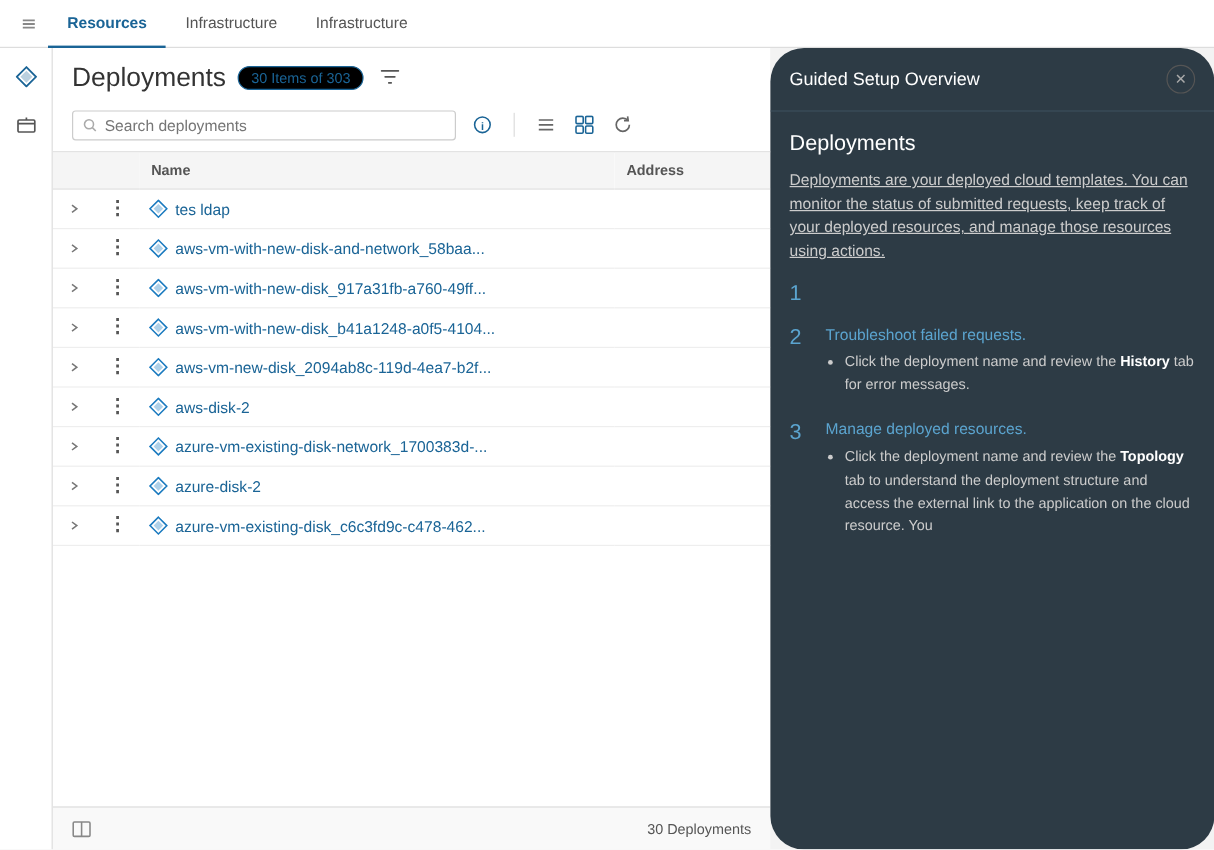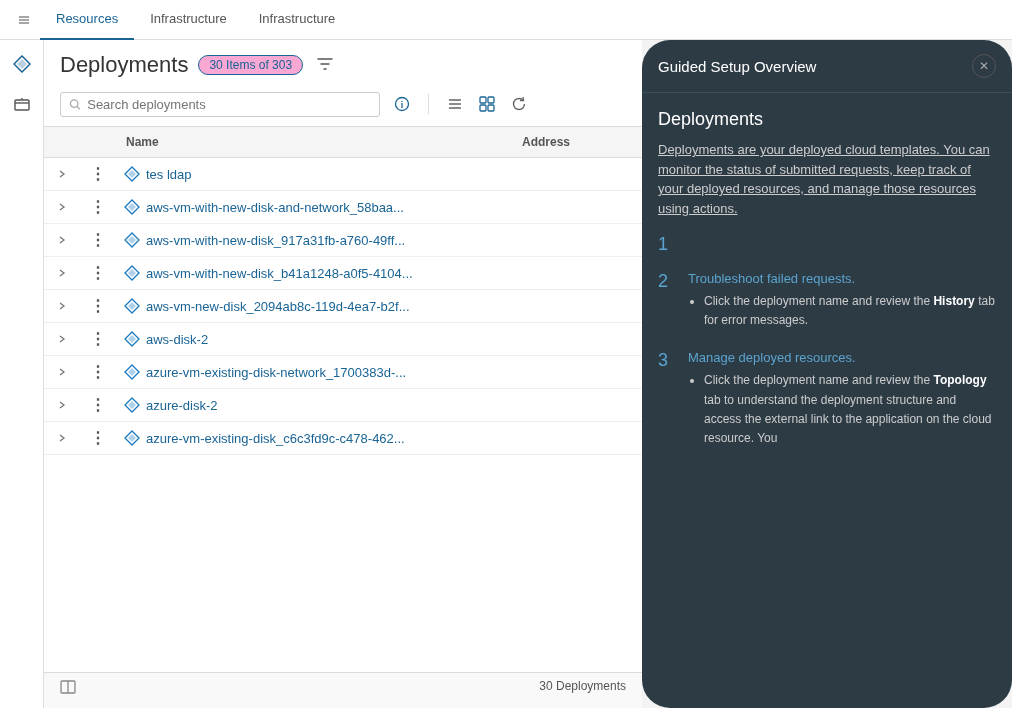--- a/index.html
+++ b/index.html
@@ -1,37 +1,37 @@
 <!DOCTYPE html>
 <html><head>
   <meta charset="utf-8">
   <style>
     * { box-sizing: border-box; margin: 0; padding: 0; }
     body { font-family: -apple-system, BlinkMacSystemFont, 'Segoe UI', Arial, sans-serif; font-size: 13px; background: #f3f3f3; width: 1012px; height: 708px; overflow: hidden; display: flex; flex-direction: column; }
     .nav-collapse-btn { width: 32px; height: 32px; display: flex; align-items: center; justify-content: center; cursor: pointer; color: #666; }
     .nav-tab { padding: 0 16px; height: 40px; display: flex; align-items: center; cursor: pointer; font-size: 13px; color: #555; border-bottom: 2px solid transparent; }
-    .nav-tab.active { color: #1a6496; border-bottom: 2px solid #1a6496; font-weight: 400; }
+    .nav-tab.active { color: #1a6496; border-bottom: 2px solid #1a6496; font-weight: 700; }
 
     
     .main-layout { display: flex; flex: 1; overflow: hidden; }
 
     
     .left-sidebar { width: 44px; background: #fff; border-right: 1px solid #ddd; display: flex; flex-direction: column; align-items: center; padding-top: 8px; gap: 8px; }
     .sidebar-icon { width: 32px; height: 32px; display: flex; align-items: center; justify-content: center; cursor: pointer; color: #1a6496; border-radius: 3px; }
 
     
     .content-area { flex: 1; display: flex; flex-direction: column; overflow: hidden; }
 
     
     .deployments-panel { flex: 1; display: flex; flex-direction: column; overflow: hidden; background: #fff; }
 
     
     .page-header { padding: 12px 16px 8px 16px; display: flex; align-items: center; gap: 10px; }
     .page-title { font-size: 22px; font-weight: 300; color: #333; }
-    .items-badge { background: #f9a8d4; border: 1px solid #1a6496; border-radius: 10px; padding: 2px 10px; font-size: 12px; color: #1a6496; cursor: pointer; white-space: nowrap; }
+    .items-badge { background: #000000; border: 1px solid #1a6496; border-radius: 10px; padding: 2px 10px; font-size: 12px; color: #1a6496; cursor: pointer; white-space: nowrap; }
     .filter-icon { color: #666; cursor: pointer; margin-left: 4px; }
 
     
     .search-bar { padding: 4px 16px 8px 16px; display: flex; align-items: center; gap: 8px; }
     .search-input-wrap { display: flex; align-items: center; border: 1px solid #ccc; border-radius: 3px; padding: 4px 8px; gap: 6px; flex: 1; max-width: 320px; background: #fff; }
     .search-input-wrap input { border: none; outline: none; font-size: 13px; color: #999; width: 100%; background: transparent; }
     .search-divider { width: 1px; height: 20px; background: #ddd; margin: 0 4px; }
     .toolbar-icons { display: flex; align-items: center; gap: 4px; }
     .toolbar-icon { width: 28px; height: 28px; display: flex; align-items: center; justify-content: center; cursor: pointer; color: #555; border-radius: 3px; }
     .toolbar-icon.active { color: #1a6496; }
@@ -47,21 +47,21 @@
     .col-address { min-width: 100px; }
 
     .row-expand-btn { width: 20px; height: 20px; display: flex; align-items: center; justify-content: center; cursor: pointer; color: #555; }
     .row-menu-btn { width: 20px; height: 20px; display: flex; align-items: center; justify-content: center; cursor: pointer; color: #555; font-weight: bold; }
     .deployment-name-link { color: #1a6496; cursor: pointer; display: flex; align-items: center; gap: 6px; }
 
     
     .diamond-svg { width: 16px; height: 16px; }
 
     
-    .table-footer { padding: 6px 16px; border-top: 1px solid #ddd; display: flex; align-items: flex-start; justify-content: space-between; background: #f9f9f9; min-height: 36px; }
+    .table-footer { padding: 6px 16px; border-top: 1px solid #ddd; display: flex; align-items: center; justify-content: space-between; background: #f9f9f9; min-height: 36px; }
     .footer-split-btn { display: flex; align-items: center; cursor: pointer; color: #555; }
     .footer-count { font-size: 12px; color: #555; }
 
     
     .right-panel { width: 370px; background: #2d3b45; color: #fff; display: flex; flex-direction: column; overflow: hidden; border-radius: 28px; }
     .right-panel-header { padding: 14px 16px; display: flex; align-items: center; justify-content: space-between; border-bottom: 1px solid #3d4f5c; }
     .right-panel-title { font-size: 15px; font-weight: 400; color: #fff; }
     .close-btn { width: 24px; height: 24px; display: flex; align-items: center; justify-content: center; cursor: pointer; color: #aaa; border-radius: 50%; border: 1px solid #555; font-size: 12px; }
 
     .right-panel-body { flex: 1; overflow-y: auto; padding: 16px; }

